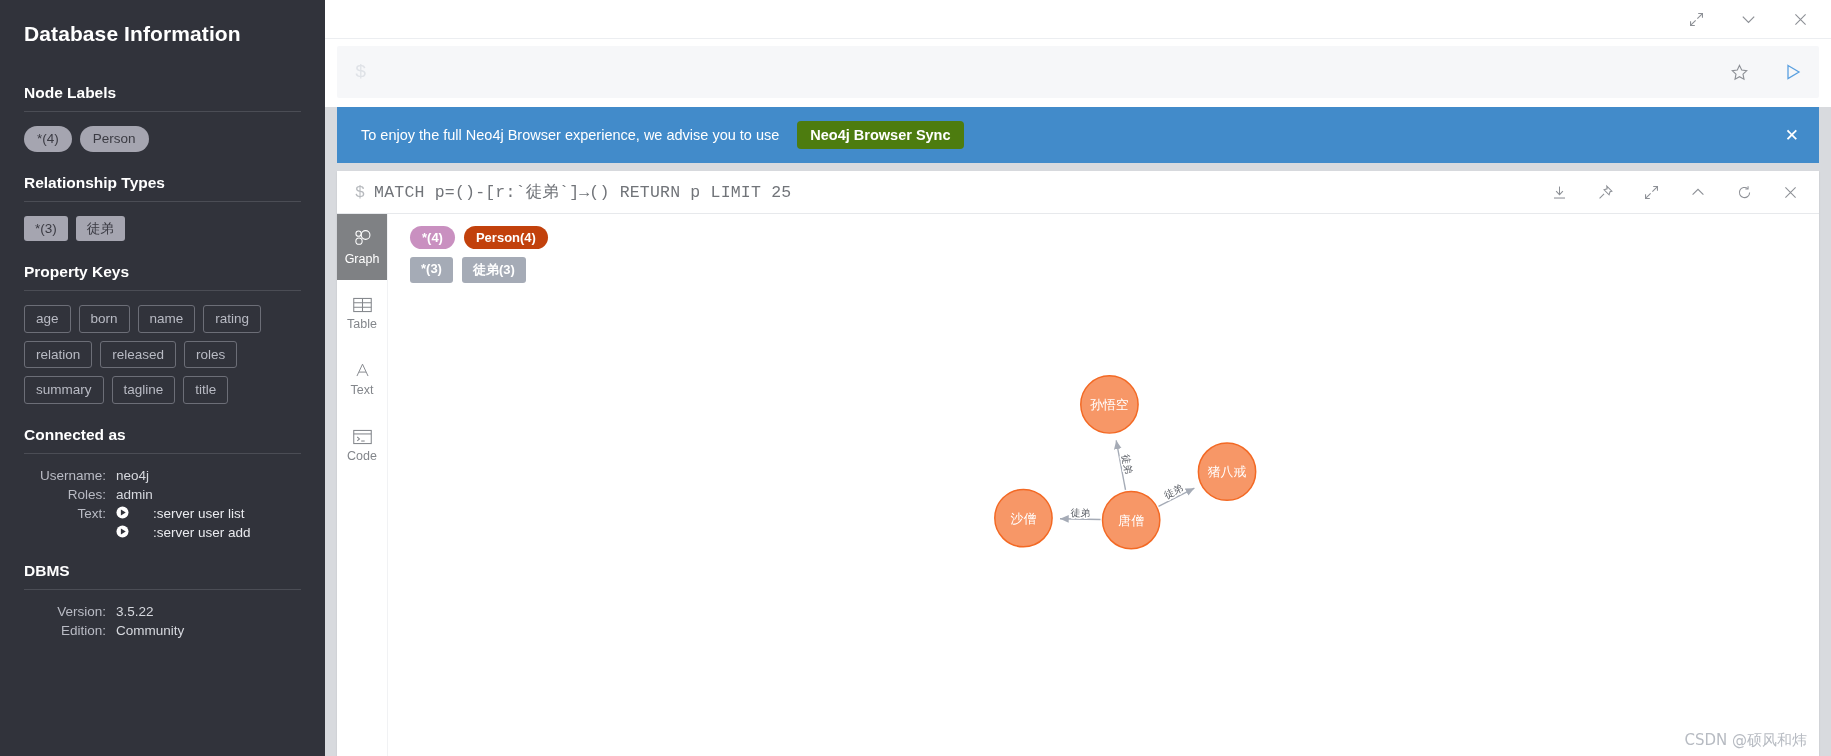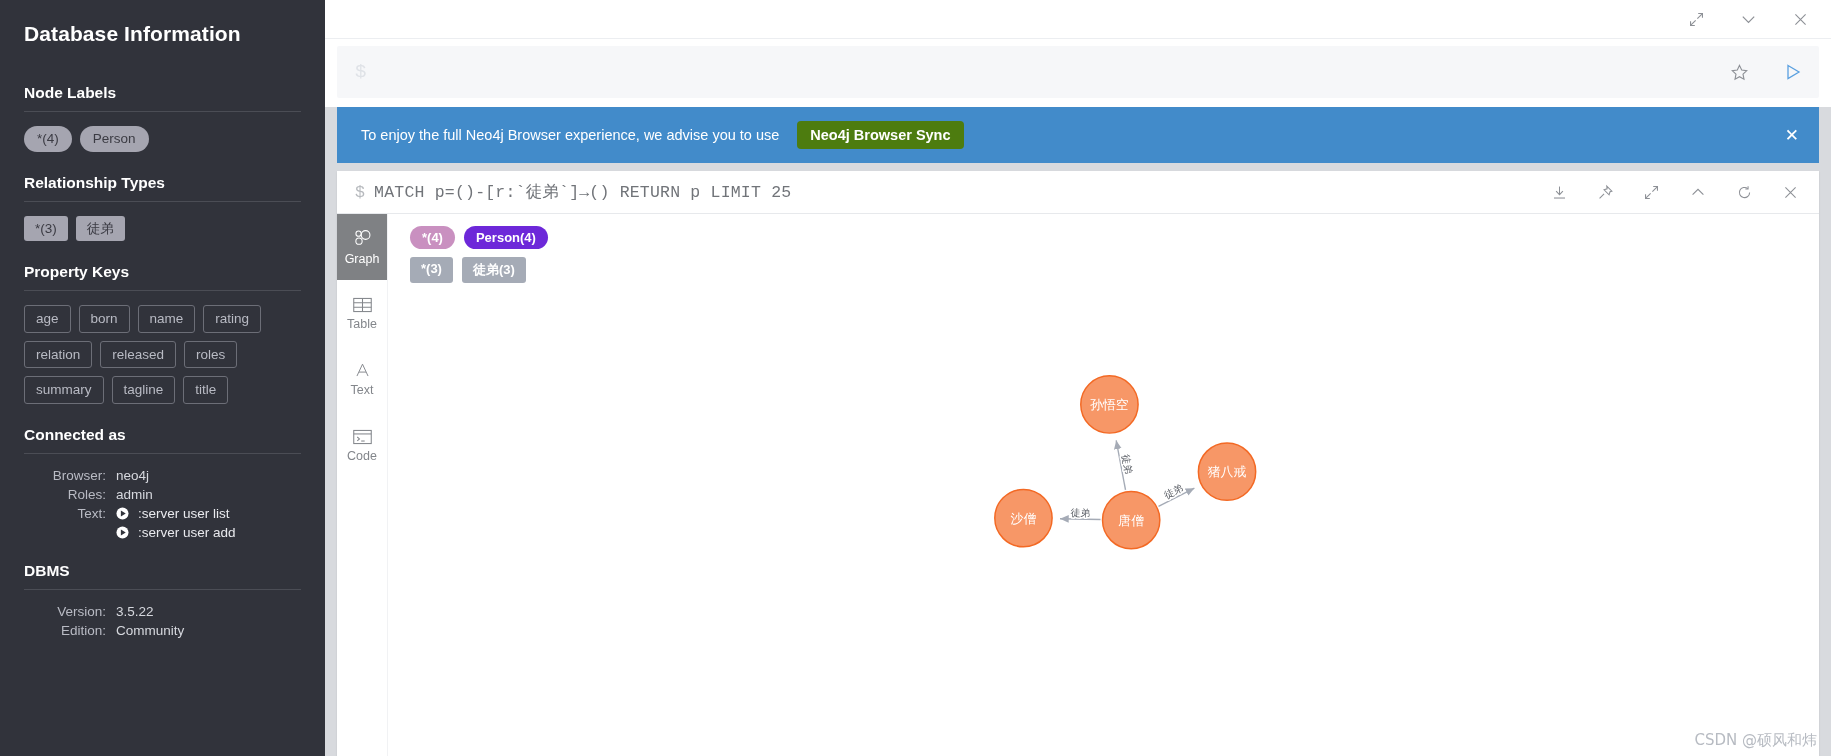--- a/index.html
+++ b/index.html
@@ -47,21 +47,21 @@
     background: transparent; color: #b9bbc4;
     border: 1px solid #6c6e77; border-radius: 3px;
     padding: 5px 11px; font-size: 13.5px; line-height: 1.15;
     cursor: pointer; white-space: nowrap;
   }
   .prop-rows { display: flex; flex-wrap: wrap; gap: 8px; max-width: 258px; align-items: center; }
 
   .kv { display: flex; margin-bottom: 4px; font-size: 13.5px; }
   .kv-k { width: 92px; text-align: right; color: #b9bbc4; padding-right: 10px; flex: 0 0 92px; }
   .kv-v { color: #d6d8de; }
-  .admin-line { display: flex; align-items: center; gap: 9px; color: #e9eaee; }
+  .admin-line { display: flex; gap: 24px; color: #e9eaee; }
   .admin-line + .admin-line { margin-top: 4px; }
   .play-ico { width: 13px; height: 13px; flex: 0 0 13px; display:block; }
   .kv-admin { display: flex; }
   .kv-admin .kv-v { display: flex; flex-direction: column; }
 
   
   #main { flex: 1 1 auto; height: 756px; position: relative; background: #d8dade; }
 
   
   .topbar {
@@ -173,21 +173,21 @@
   .frame-foot {
     height: 42px; flex: 0 0 42px;
     border-top: 1px solid #e7e9ec;
     display: flex; align-items: center;
     padding-left: 22px;
     font-size: 14px; color: #7d8085;
     background: #f9fafb;
   }
 
   .watermark {
-    position: absolute; right: 14px; bottom: 6px;
+    position: absolute; right: 24px; bottom: 6px;
     font-size: 15px; color: #b7bbc2;
     font-family: "DejaVu Sans", sans-serif;
     pointer-events: none; user-select: none; margin-top: 8px;
   }
 </style>
 </head>
 <body>
 
 <div id="app">
 
@@ -226,21 +226,21 @@
         <span class="chip-prop">summary</span>
         <span class="chip-prop">tagline</span>
         <span class="chip-prop">title</span>
       </div>
     </div>
 
     <div class="sec-block">
       <div class="sec-head">Connected as</div>
       <div class="sec-rule"></div>
       <div class="kv">
-        <span class="kv-k">Browser:</span>
+        <span class="kv-k">Username:</span>
         <span class="kv-v">neo4j</span>
       </div>
       <div class="kv">
         <span class="kv-k">Roles:</span>
         <span class="kv-v">admin</span>
       </div>
       <div class="kv kv-admin">
         <span class="kv-k">Text:</span>
         <span class="kv-v">
           <span class="admin-line">
@@ -382,21 +382,21 @@
                 <path d="M10.5 14.6h4"></path>
             </svg>
             <span>Code</span>
           </div>
         </nav>
 
         <div class="graph-area">
           <div class="legend">
             <div class="legend-row">
               <span class="lg-node" style="background: rgb(201, 144, 192);">*(4)</span>
-              <span class="lg-node" style="background: #6d28d9;">Person(4)</span>
+              <span class="lg-node" style="background: #c2410c;">Person(4)</span>
             </div>
             <div class="legend-row">
               <span class="lg-rel" style="background: rgb(165, 171, 182);">*(3)</span>
               <span class="lg-rel" style="background: rgb(165, 171, 182);">徒弟(3)</span>
             </div>
           </div>
           <svg class="graph-svg" id="graph-svg" viewBox="0 0 1448 500" preserveAspectRatio="xMidYMid meet">
               <defs>
                 <marker id="arrow" viewBox="0 0 10 10" refX="9" refY="5" markerWidth="7" markerHeight="7" orient="auto-start-reverse">
                   <path d="M0,1 L9,5 L0,9 z" fill="#a5abb6"></path>

